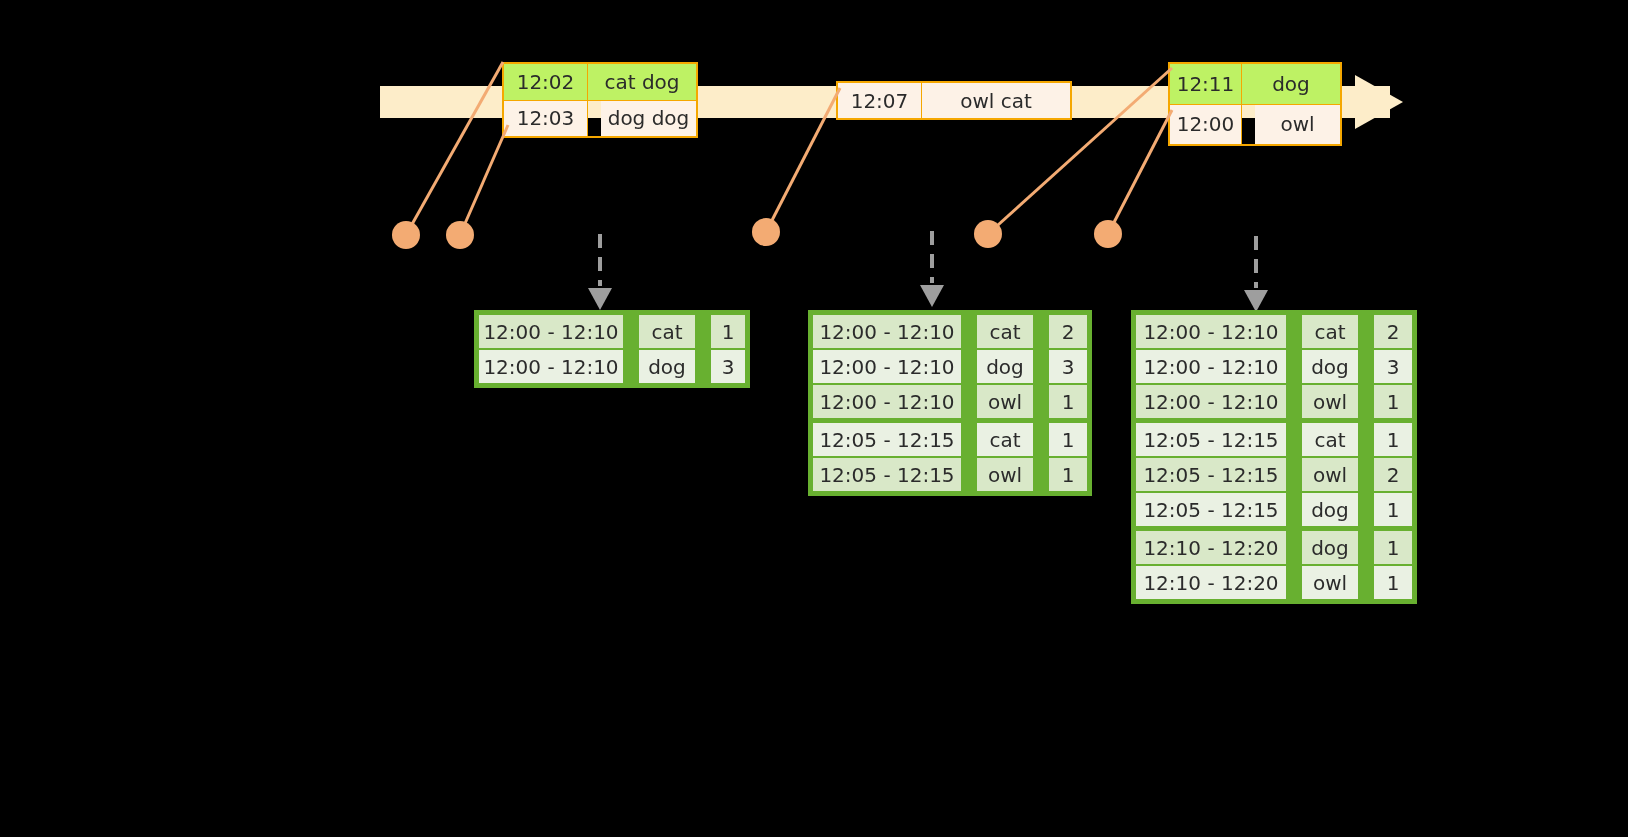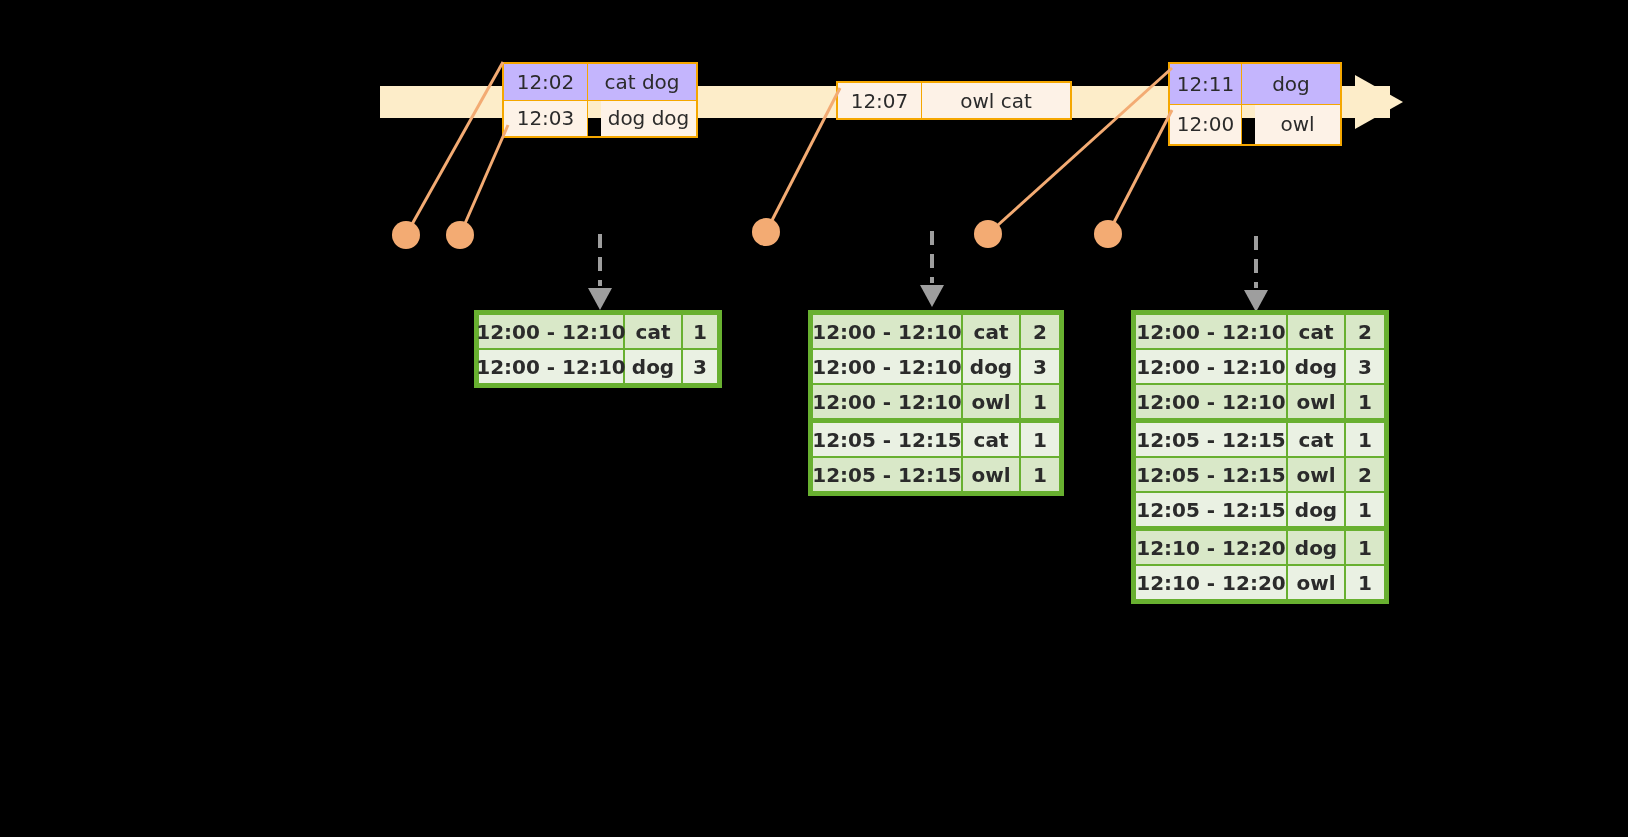--- a/index.html
+++ b/index.html
@@ -31,42 +31,42 @@
   }
   .evt-row{display:flex;flex:1;}
   .evt-row + .evt-row{border-top:1px solid #f5a700;gap:13px;}
   .evt-cell{
     display:flex;align-items:center;justify-content:center;
     font-size:20px;color:#2b2b2b;box-sizing:border-box;
     white-space:nowrap;
   }
   .evt-time{width:84px;border-right:1px solid #f5a700;}
   .evt-val{flex:1;}
-  .shade-a{background:#c4b5fd;text-align:center;}
+  .shade-a{background:#bef264;text-align:center;}
   .shade-b{background:#fdf2e7;}
 
   #evt1{left:502px;top:62px;width:196px;height:76px;}
   #evt1 .evt-val{width:112px;}
   #evt2{left:836px;top:81px;width:236px;height:39px;}
   #evt2 .evt-val{width:112px;}
   #evt3{left:1168px;top:62px;width:174px;height:84px;}
   #evt3 .evt-time{width:72px;}
   #evt3 .evt-val{width:100px;}
 
   
   #connectors{position:absolute;left:0;top:0;width:1628px;height:837px;pointer-events:none;}
 
   
   .gtable{
     position:absolute;border:3px solid #68b030;box-sizing:border-box;
     background:#68b030;
     display:flex;flex-direction:column;
     gap:2px;padding:2px;
   }
-  .grow{display:flex;gap:2px;font-weight:bold;}
+  .grow{display:flex;gap:16px;}
   .grow.sep{margin-top:3px;}
   .gcell{
     display:flex;align-items:center;justify-content:center;
     font-size:20px;color:#2b2b2b;height:33px;box-sizing:border-box;
     white-space:nowrap;
   }
   .g-win{width:148px;}
   .g-key{width:56px;}
   .g-cnt{width:34px;}
   .r-a{background:#d9e8c8;}

